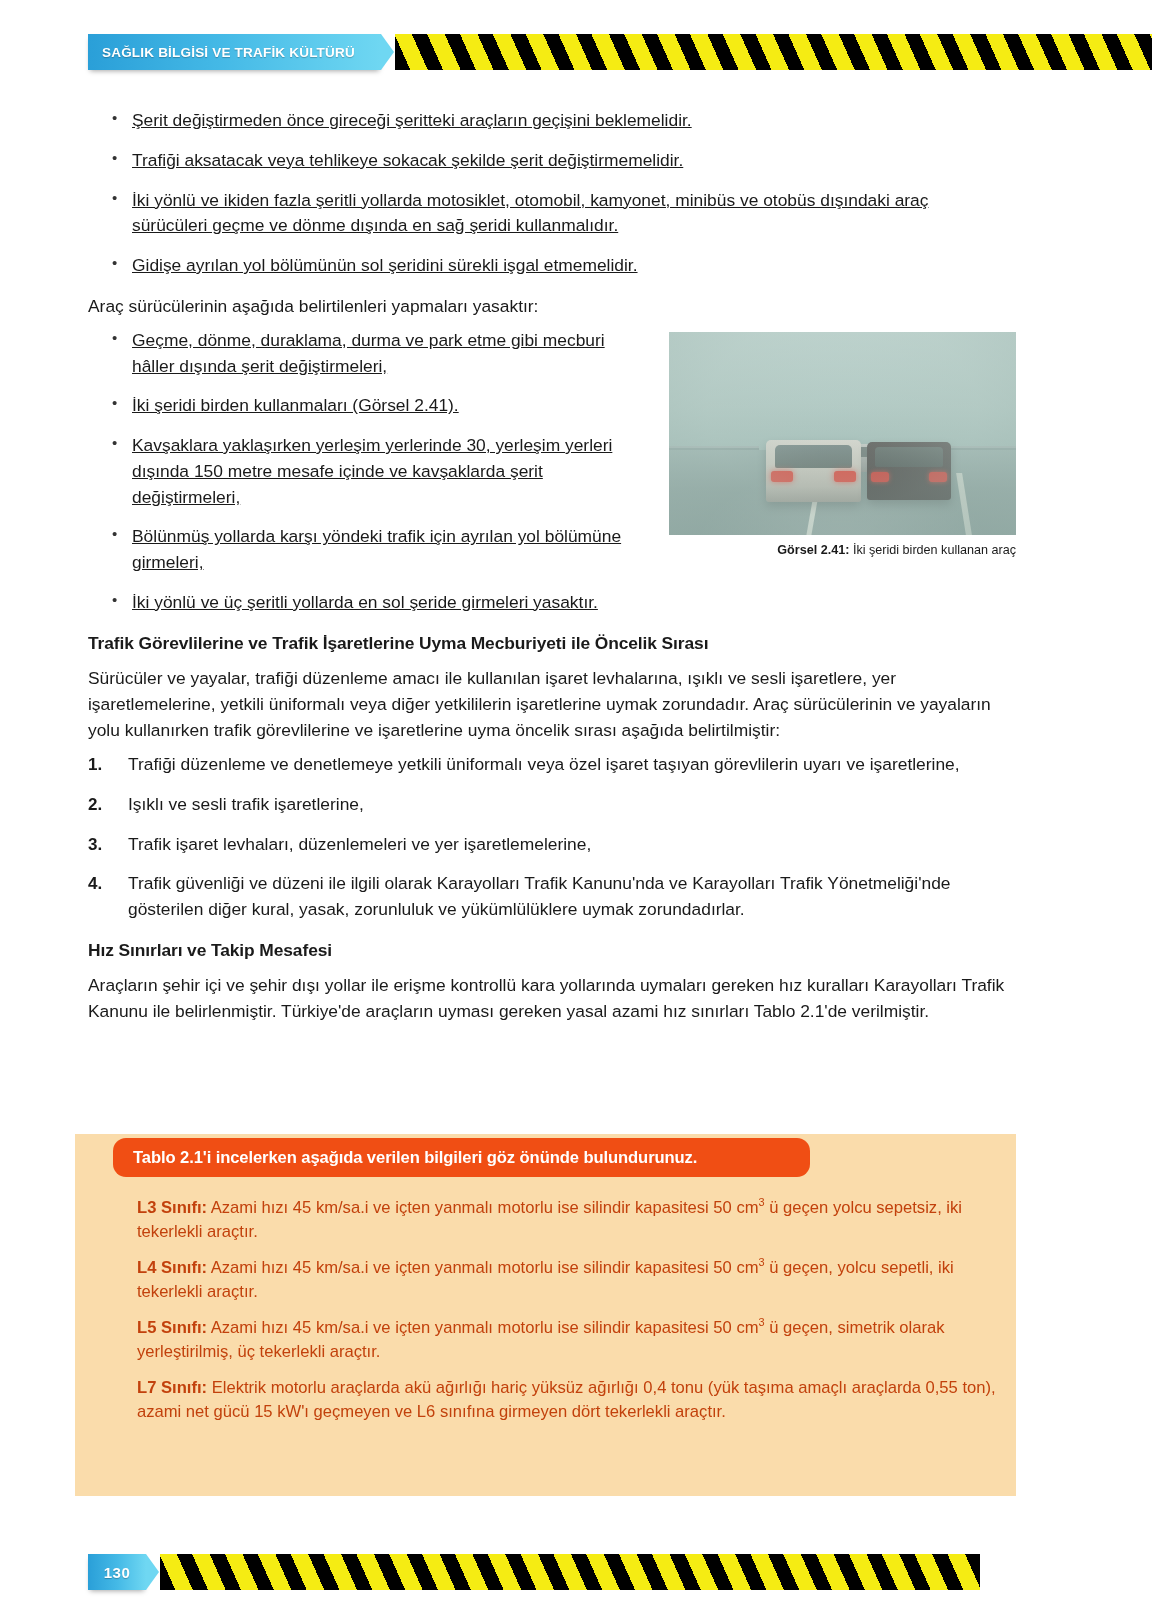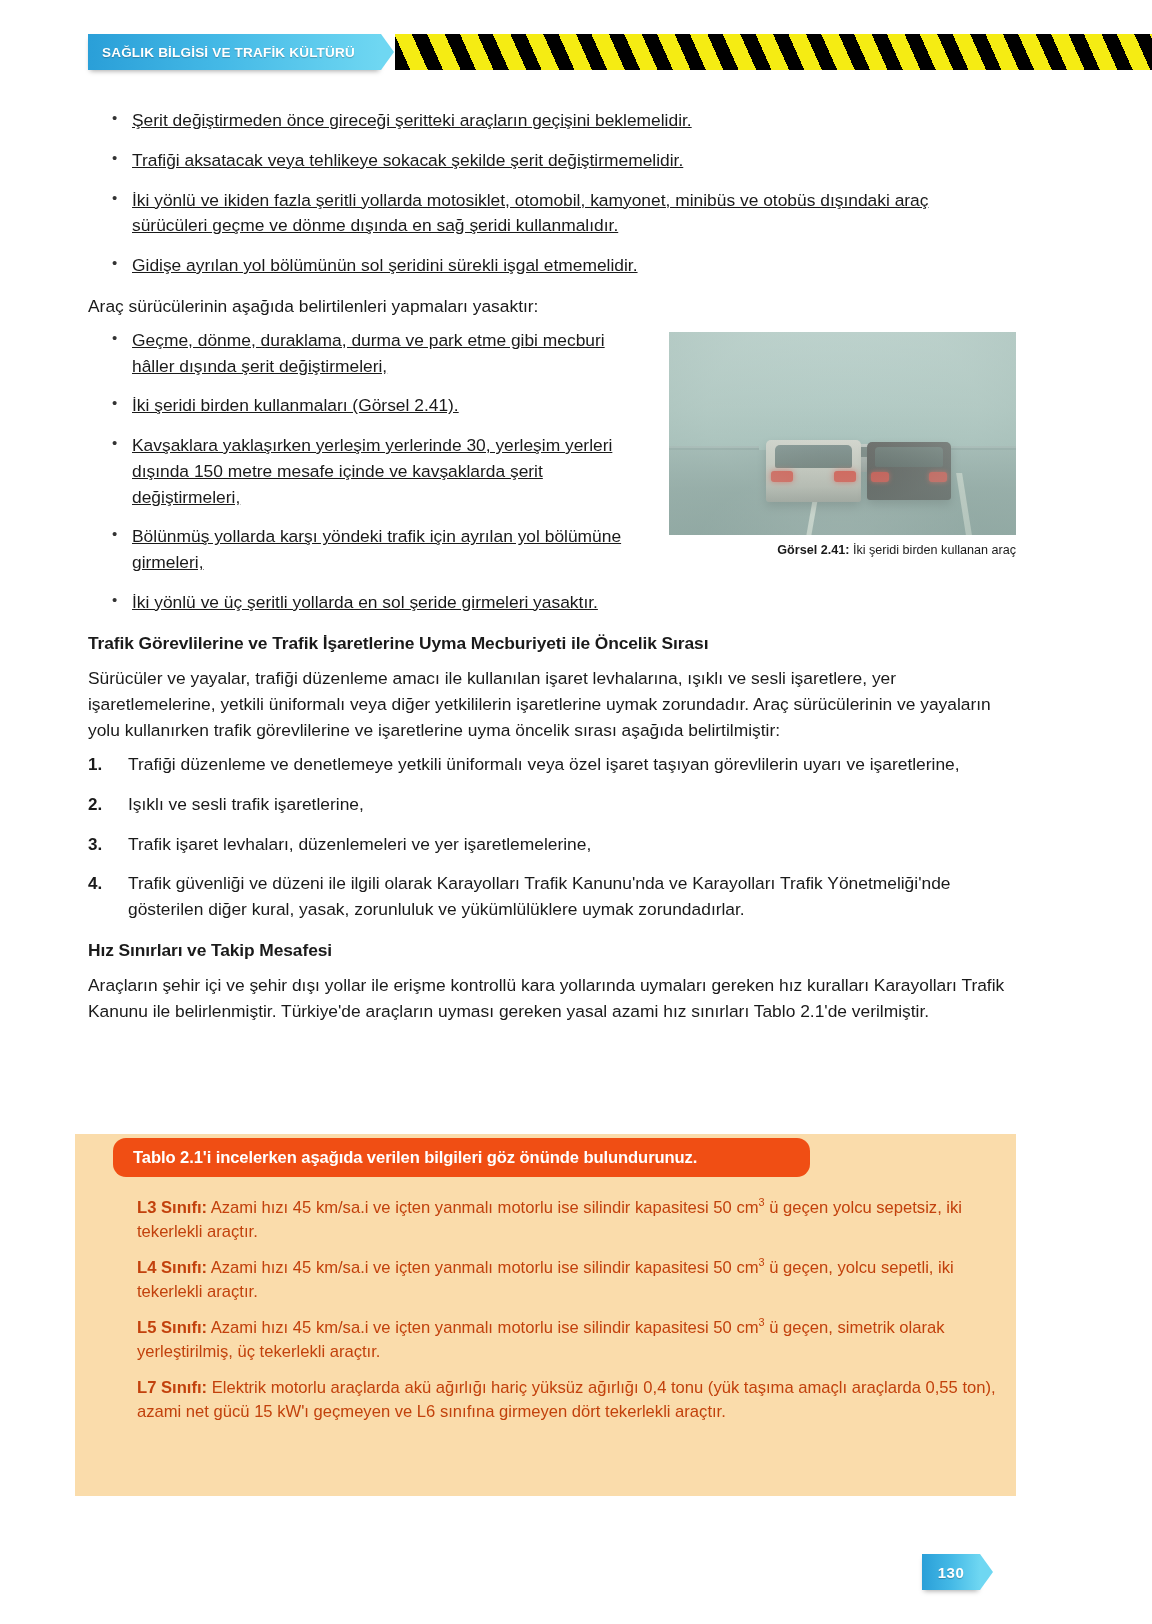--- a/index.html
+++ b/index.html
@@ -72,22 +72,21 @@
   }
 
   
   .page-footer {
     position: absolute;
     left: 0;
     bottom: 34px;
     width: 980px;
     height: 36px;
     display: flex;
-    align-items: flex-end;
-    flex-direction: column;
+    align-items: center;
   }
   .footer-tab {
     position: relative;
     margin-left: 88px;
     height: 36px;
     min-width: 58px;
     background: linear-gradient(90deg, #2a9fd8 0%, #44b9e6 50%, #6fd7f2 100%);
     display: flex;
     align-items: center;
     justify-content: center;

